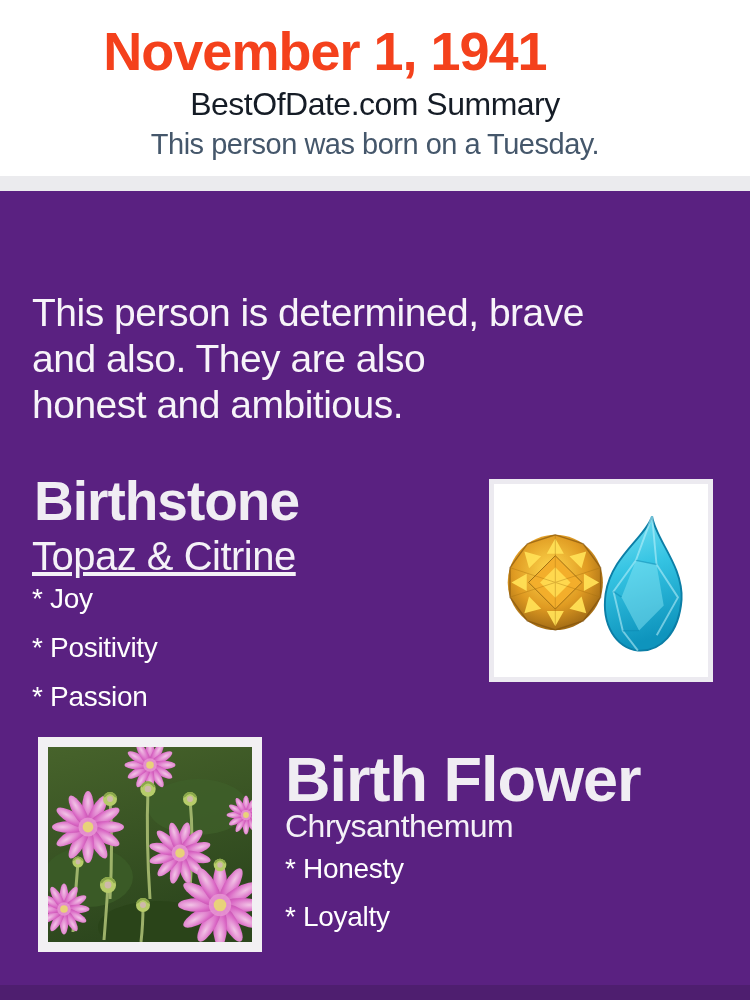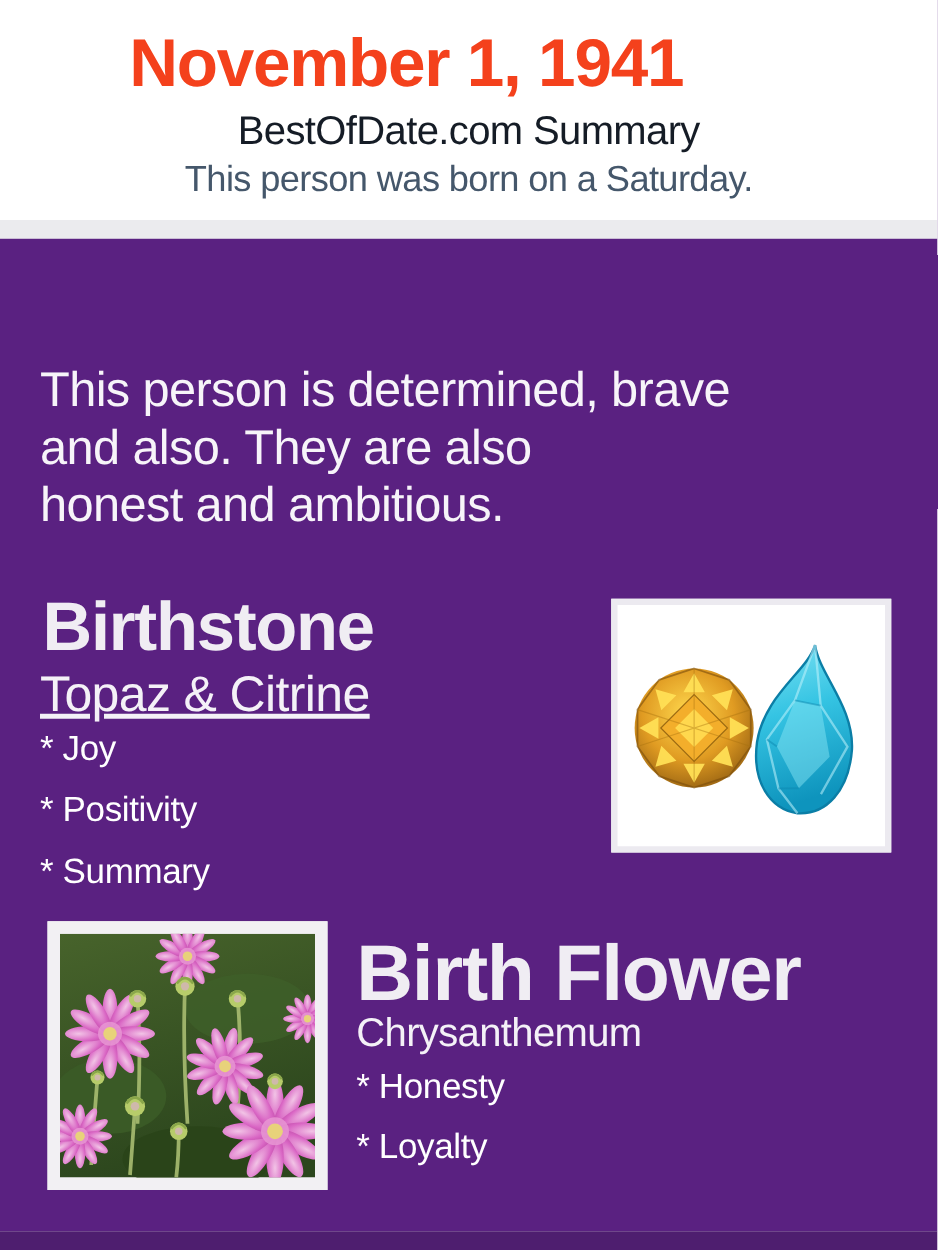--- a/index.html
+++ b/index.html
@@ -71,39 +71,39 @@
   .flower-traits .trait { margin-bottom:16px; }
 </style>
 </head>
 <body>
 
 <div class="page">
 
   <div class="header">
     <div class="date-title">November 1, 1941</div>
     <div class="site-summary">BestOfDate.com Summary</div>
-    <div class="born-line">This person was born on a Saturday.</div>
+    <div class="born-line">This person was born on a Tuesday.</div>
   </div>
 
   <div class="divider"></div>
 
   <div class="main">
 
     <div class="zodiac-desc">
       <div>This person is determined, brave</div>
       <div>and also. They are also</div>
       <div>honest and ambitious.</div>
     </div>
 
     <div class="stone-title">Birthstone</div>
     <div class="stone-name">Topaz &amp; Citrine</div>
     <div class="stone-traits">
       <div class="trait">* Joy</div>
       <div class="trait">* Positivity</div>
-      <div class="trait">* Summary</div>
+      <div class="trait">* Passion</div>
     </div>
 
     <div class="gem-panel">
       <svg viewBox="0 0 208 180" aria-hidden="true">
         <defs>
           <radialGradient id="goldG" cx="45%" cy="38%" r="70%">
             <stop offset="0%" stop-color="#ffd94e"></stop>
             <stop offset="55%" stop-color="#e09b22"></stop>
             <stop offset="100%" stop-color="#8f5c10"></stop>
           </radialGradient>

